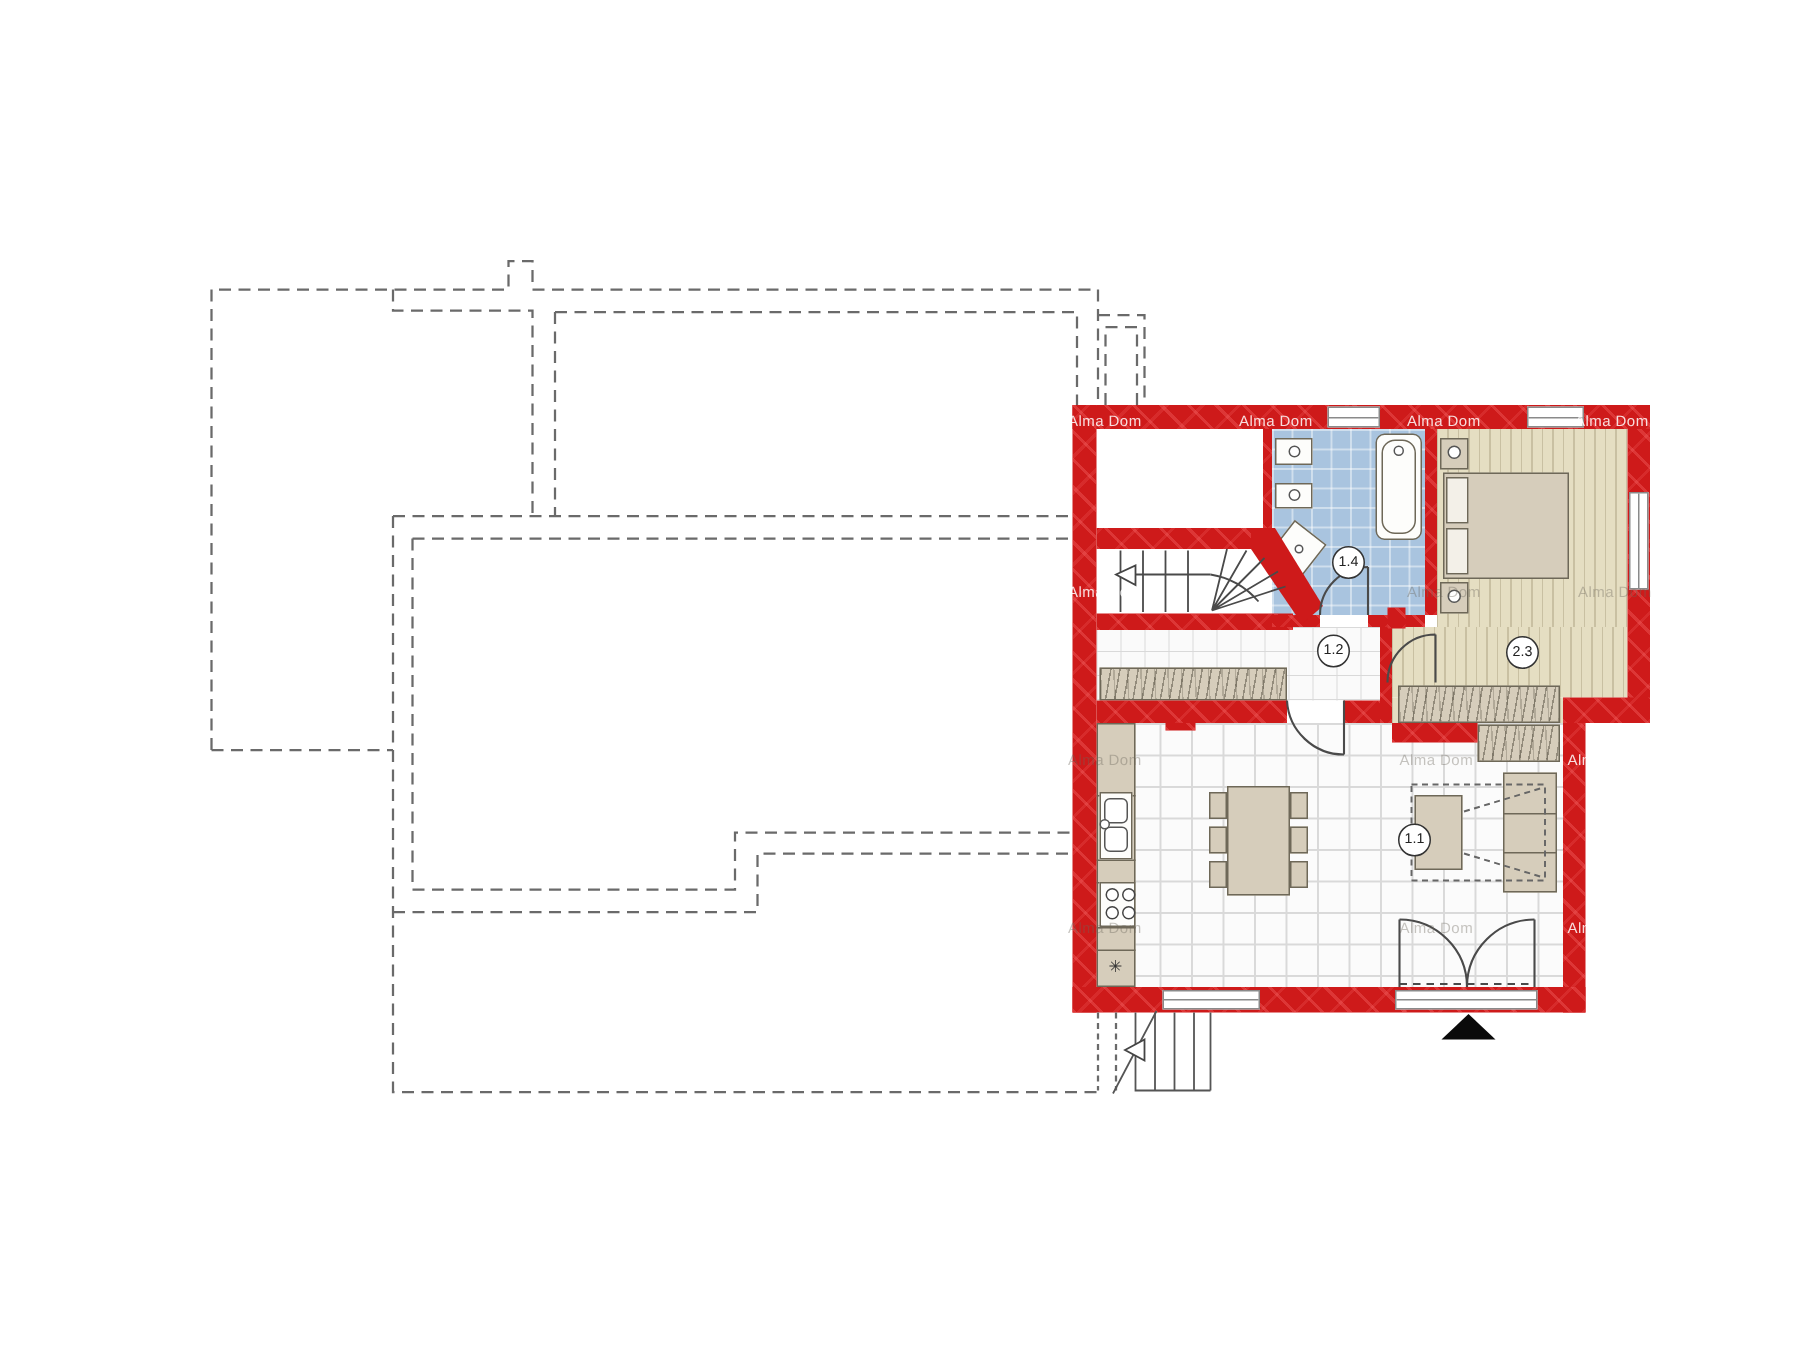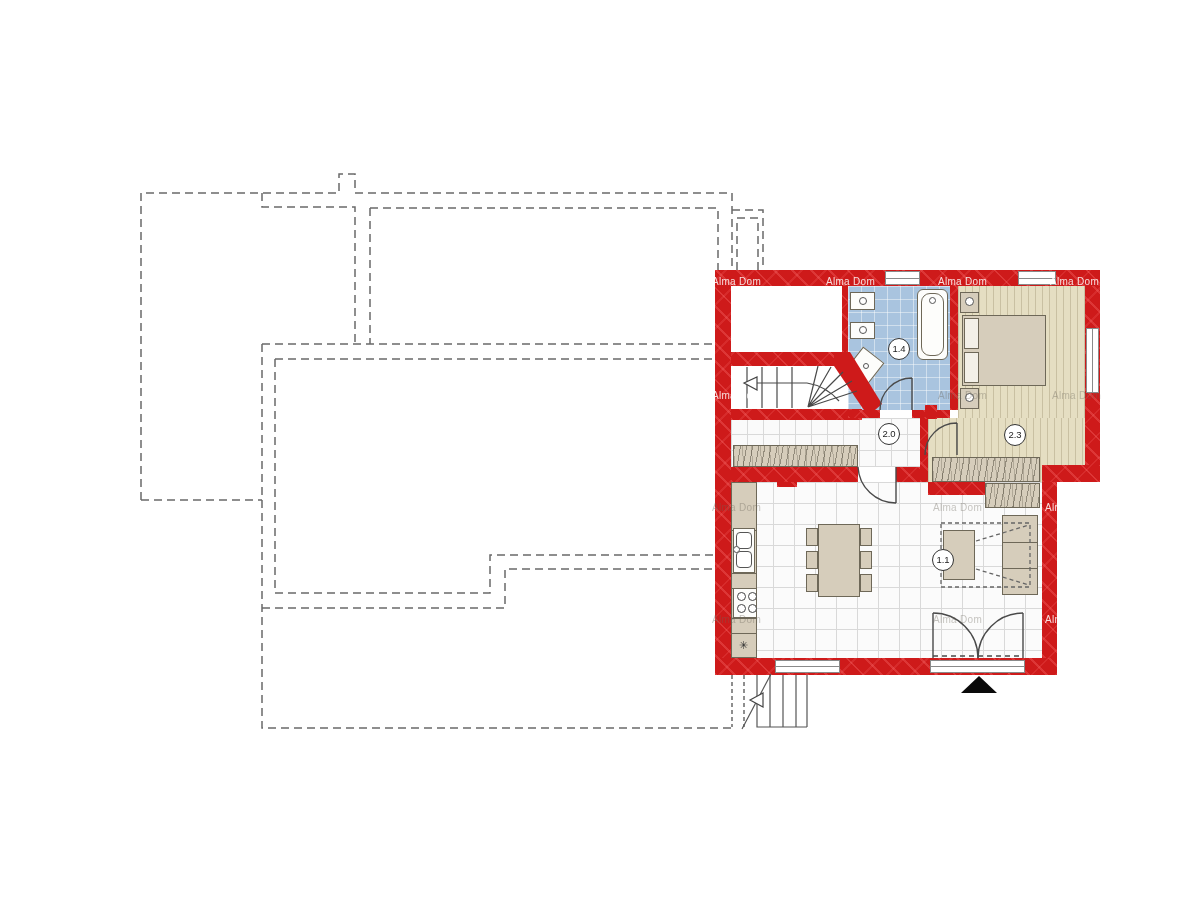--- a/index.html
+++ b/index.html
@@ -198,23 +198,23 @@
       <path d="M742,729 L771,674"></path>
       <polygon points="750,700 763,693 763,707" fill="#fff" stroke="#444"></polygon>
     </g>
 
     <g>
       <polygon points="961,693 997,693 979,676" fill="#0a0a0a"></polygon>
     </g>
   </svg>
 
   <div class="rlabel" style="left:932px;top:549px">1.1</div>
-  <div class="rlabel" style="left:878px;top:423px">2.0</div>
+  <div class="rlabel" style="left:878px;top:423px">1.2</div>
   <div class="rlabel" style="left:1004px;top:424px">2.3</div>
-  <div class="rlabel" style="left:888px;top:338px">1.4</div>
+  <div class="rlabel" style="left:888px;top:364px">1.4</div>
 
   <div id="wmarks" class="lay">
       <div class="wm light" style="left: 712px; top: 276px;">Alma Dom</div>
       <div class="wm light" style="left: 826px; top: 276px;">Alma Dom</div>
       <div class="wm light" style="left: 938px; top: 276px;">Alma Dom</div>
       <div class="wm light" style="left: 1050px; top: 276px;">Alma Dom</div>
       <div class="wm light" style="left: 712px; top: 390px;">Alma Dom</div>
       <div class="wm dim" style="left: 938px; top: 390px;">Alma Dom</div>
       <div class="wm dim" style="left: 1052px; top: 390px;">Alma Dom</div>
       <div class="wm dim" style="left: 712px; top: 502px;">Alma Dom</div>

